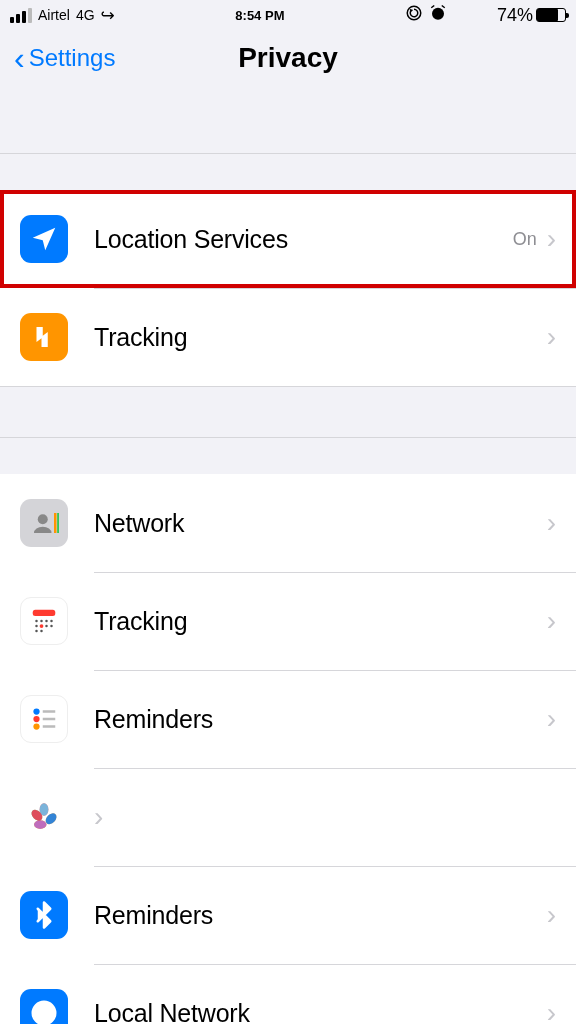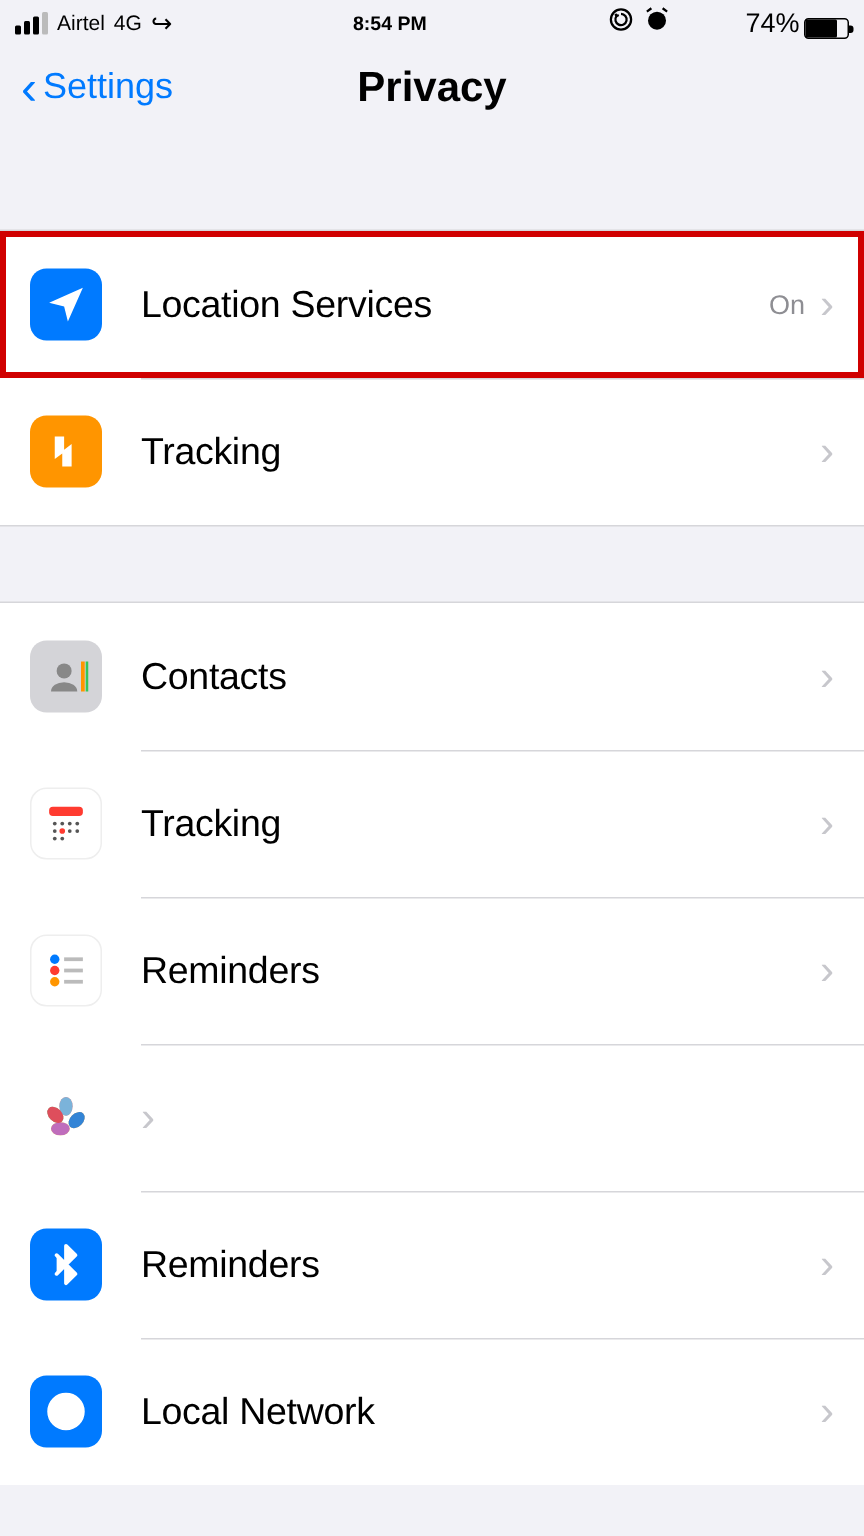--- a/index.html
+++ b/index.html
@@ -28,21 +28,21 @@
     .signal-bars { display: flex; align-items: flex-end; gap: 2px; }
     .bar { width: 4px; background: #000; border-radius: 1px; }
     .bar.b1 { height: 6px; }
     .bar.b2 { height: 9px; }
     .bar.b3 { height: 12px; }
     .bar.b4 { height: 15px; background: #bbb; }
     .carrier { font-size: 14px; }
     .clock { font-size: 13px; font-weight: 600; }
     .lock-rot { font-size: 16px; }
     .alarm { font-size: 16px; }
-    .battery-wrap { display: flex; align-items: flex-end; gap: 3px; margin-left: 44px; }
+    .battery-wrap { display: flex; align-items: center; gap: 3px; margin-left: 44px; }
     .battery {
       width: 30px; height: 14px; border: 1.5px solid #000; border-radius: 3px;
       position: relative;
     }
     .battery::after {
       content: ''; position: absolute; right: -4px; top: 4px; width: 2.5px; height: 5px;
       background: #000; border-radius: 0 2px 2px 0;
     }
     .battery-fill { height: 100%; width: 74%; background: #000; border-radius: 1px; }
 
@@ -63,21 +63,21 @@
     .title {
       position: absolute; left: 50%; transform: translateX(-50%);
       font-size: 28px; font-weight: 700; color: #000;
     }
 
     
     .section-gap { height: 68px; background: #f2f2f7; border-bottom: 1px solid #d6d6da; }
     .section-gap2 { height: 52px; background: #f2f2f7; border-top: 1px solid #d6d6da; border-bottom: 1px solid #d6d6da; }
 
     
-    .list { background: #fff; }
+    .list { background: #fff; margin-top: 36px; }
     .row {
       display: flex; align-items: center;
       height: 98px;
       padding: 0 20px 0 20px;
       position: relative;
       background: #fff;
     }
     .row.highlighted { outline: 4px solid #d00000; outline-offset: -4px; }
     .row + .row::before {
       content: '';
@@ -185,21 +185,21 @@
 <div class="list">
   <div class="row">
     <div class="icon-box ic-contacts">
       <svg class="svg-icon-dark" viewBox="0 0 24 24" fill="#888">
           <circle cx="11" cy="9" r="4"></circle>
           <path d="M4 20 a7 5 0 0 1 14 0 z"></path>
           <rect x="20" y="4" width="2" height="16" fill="#ff9500"></rect>
           <rect x="22.5" y="4" width="1.5" height="16" fill="#34c759"></rect>
         </svg>
     </div>
-    <span class="label">Contacts</span>
+    <span class="label">Network</span>
     <span class="chevron">›</span>
   </div>
   <div class="row">
     <div class="icon-box ic-calendar">
       <svg class="svg-icon-dark" viewBox="0 0 24 24">
           <rect x="3" y="3" width="18" height="5" fill="#ff3b30" rx="2"></rect>
           <g fill="#555">
             <circle cx="6" cy="12" r="1"></circle>
             <circle cx="10" cy="12" r="1"></circle>
             <circle cx="14" cy="12" r="1"></circle>

